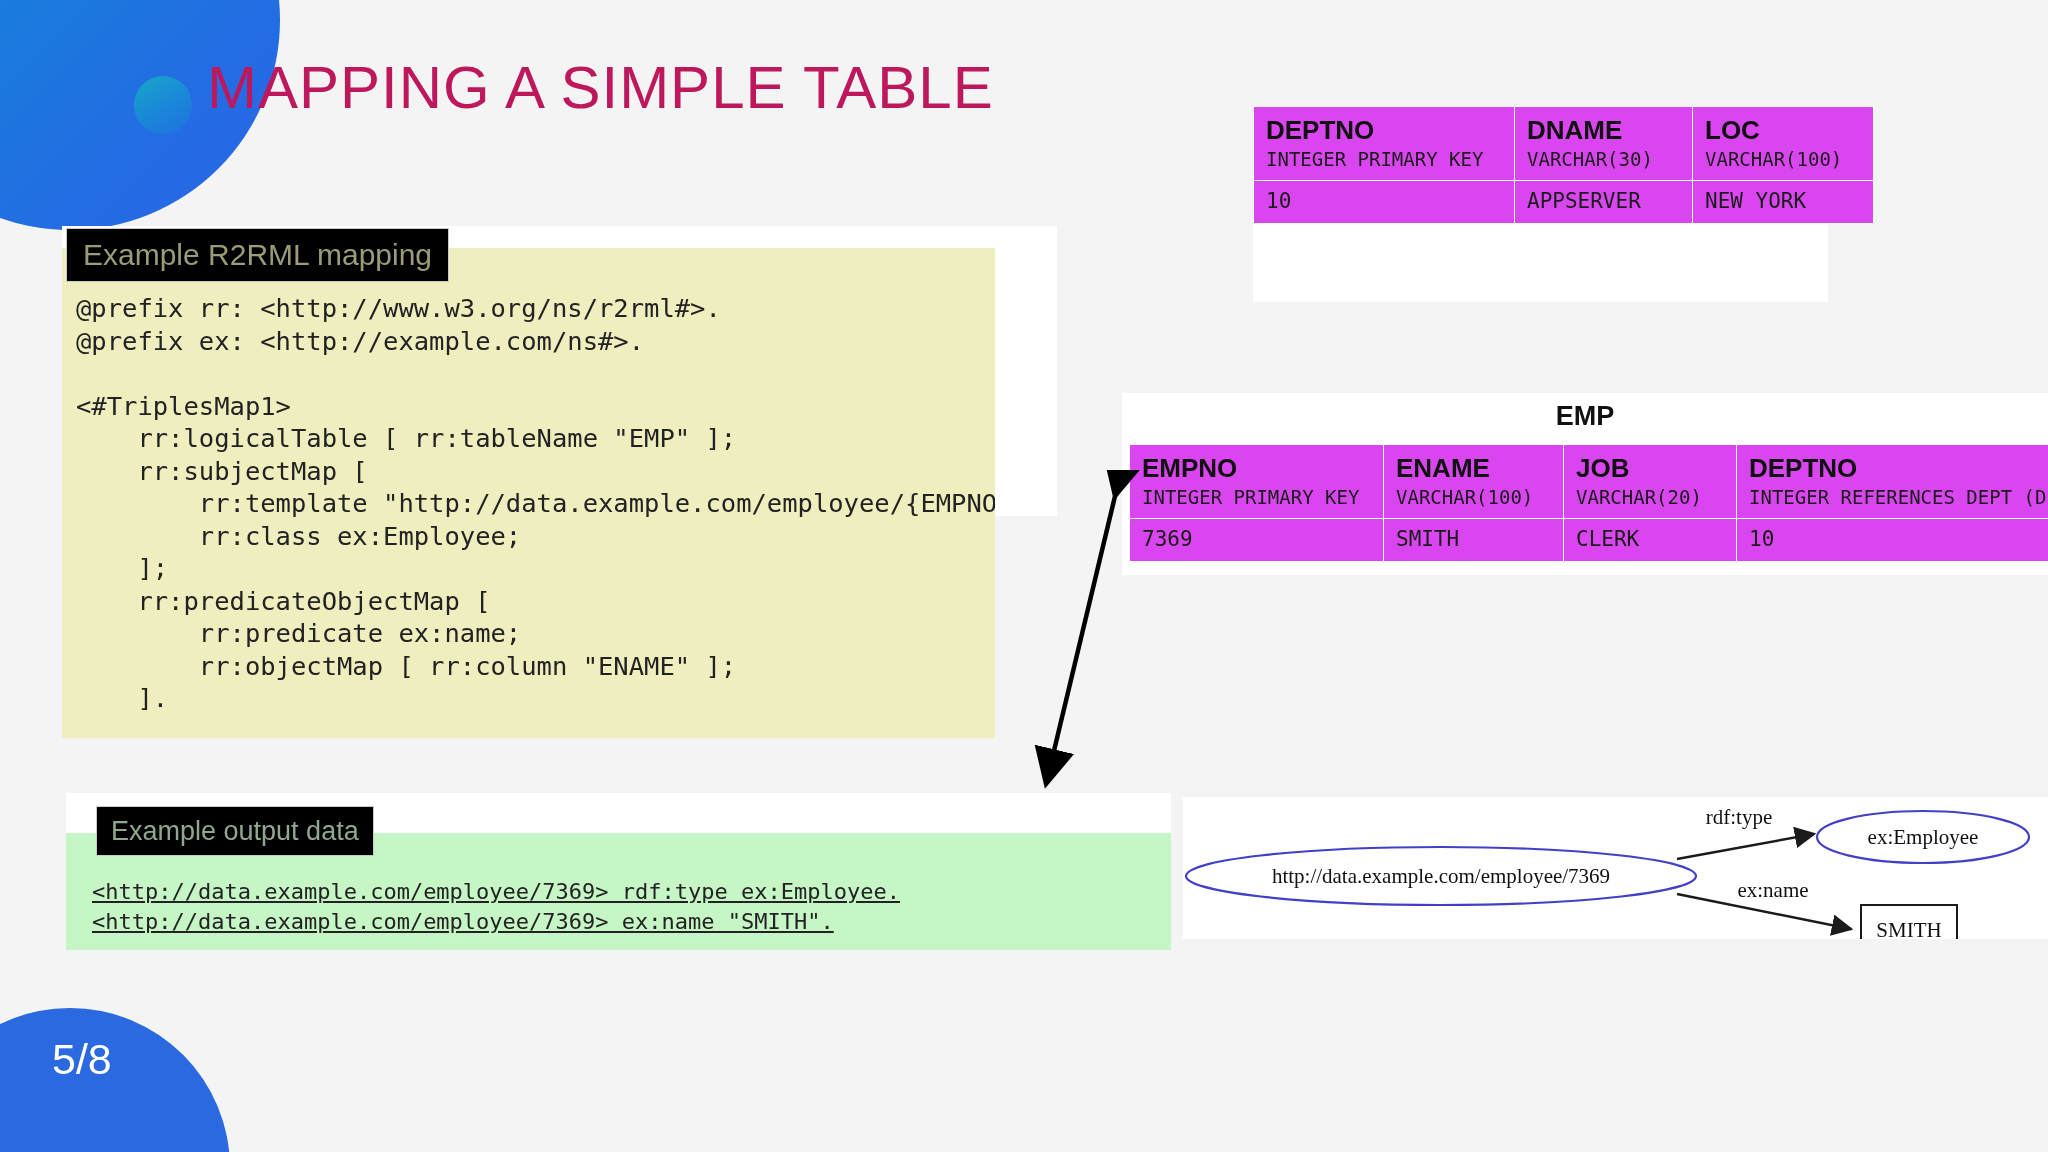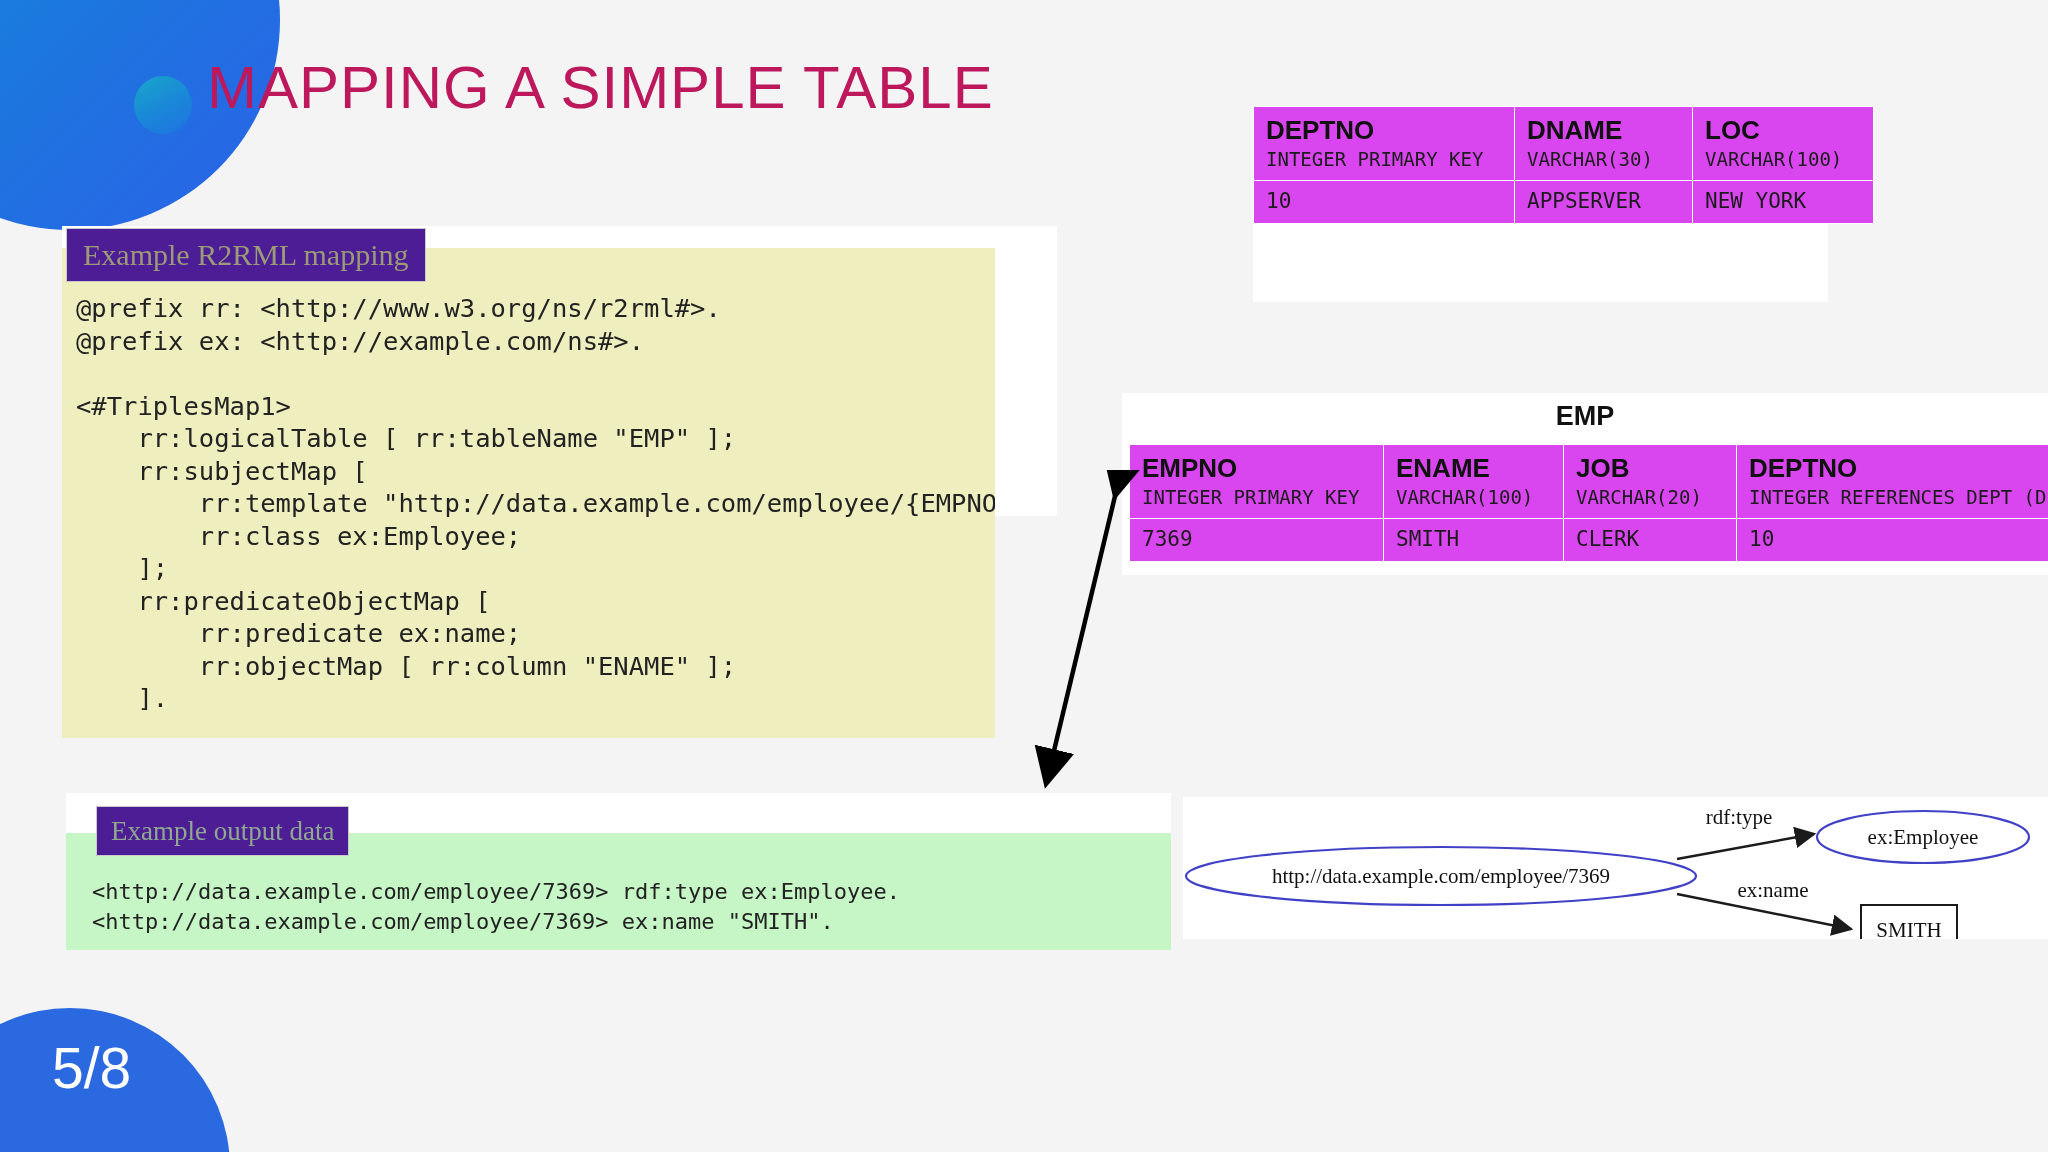--- a/index.html
+++ b/index.html
@@ -36,21 +36,21 @@
     width: 320px;
     height: 320px;
     border-radius: 50%;
     background: #2a69e0;
   }
   .page-num {
     position: absolute;
     left: 52px;
     top: 1035px;
     color: #ffffff;
-    font-size: 57px;
+    font-size: 43px;
     font-weight: 400;
     letter-spacing: 0px;
     font-family: "Liberation Sans", sans-serif;
   }
 
   
   .title-bullet {
     position: absolute;
     left: 134px;
     top: 76px;
@@ -95,29 +95,30 @@
   }
   .yellow pre {
     font-size: 25.5px;
     line-height: 32.5px;
     padding: 44px 17px 0 14px;
   }
   .green pre {
     font-size: 22px;
     line-height: 30px;
     padding: 44px 0 0 26px;
+    text-decoration: underline;
   }
 
   
   .legend {
     position: absolute;
-    background: #4c1d95;
+    background: #000000;
     border: 1px solid #c9c9c9;
     color: #9a9a77;
-    font-family: Liberation Serif, serif;
+    font-family: Liberation Sans, sans-serif;
     display: flex;
     align-items: center;
     white-space: nowrap;
   }
   .legend.yellow-tab {
     left: 66px; top: 228px;
     height: 52px;
     padding: 0 16px;
     font-size: 30px;
     color: #9b9b78;

